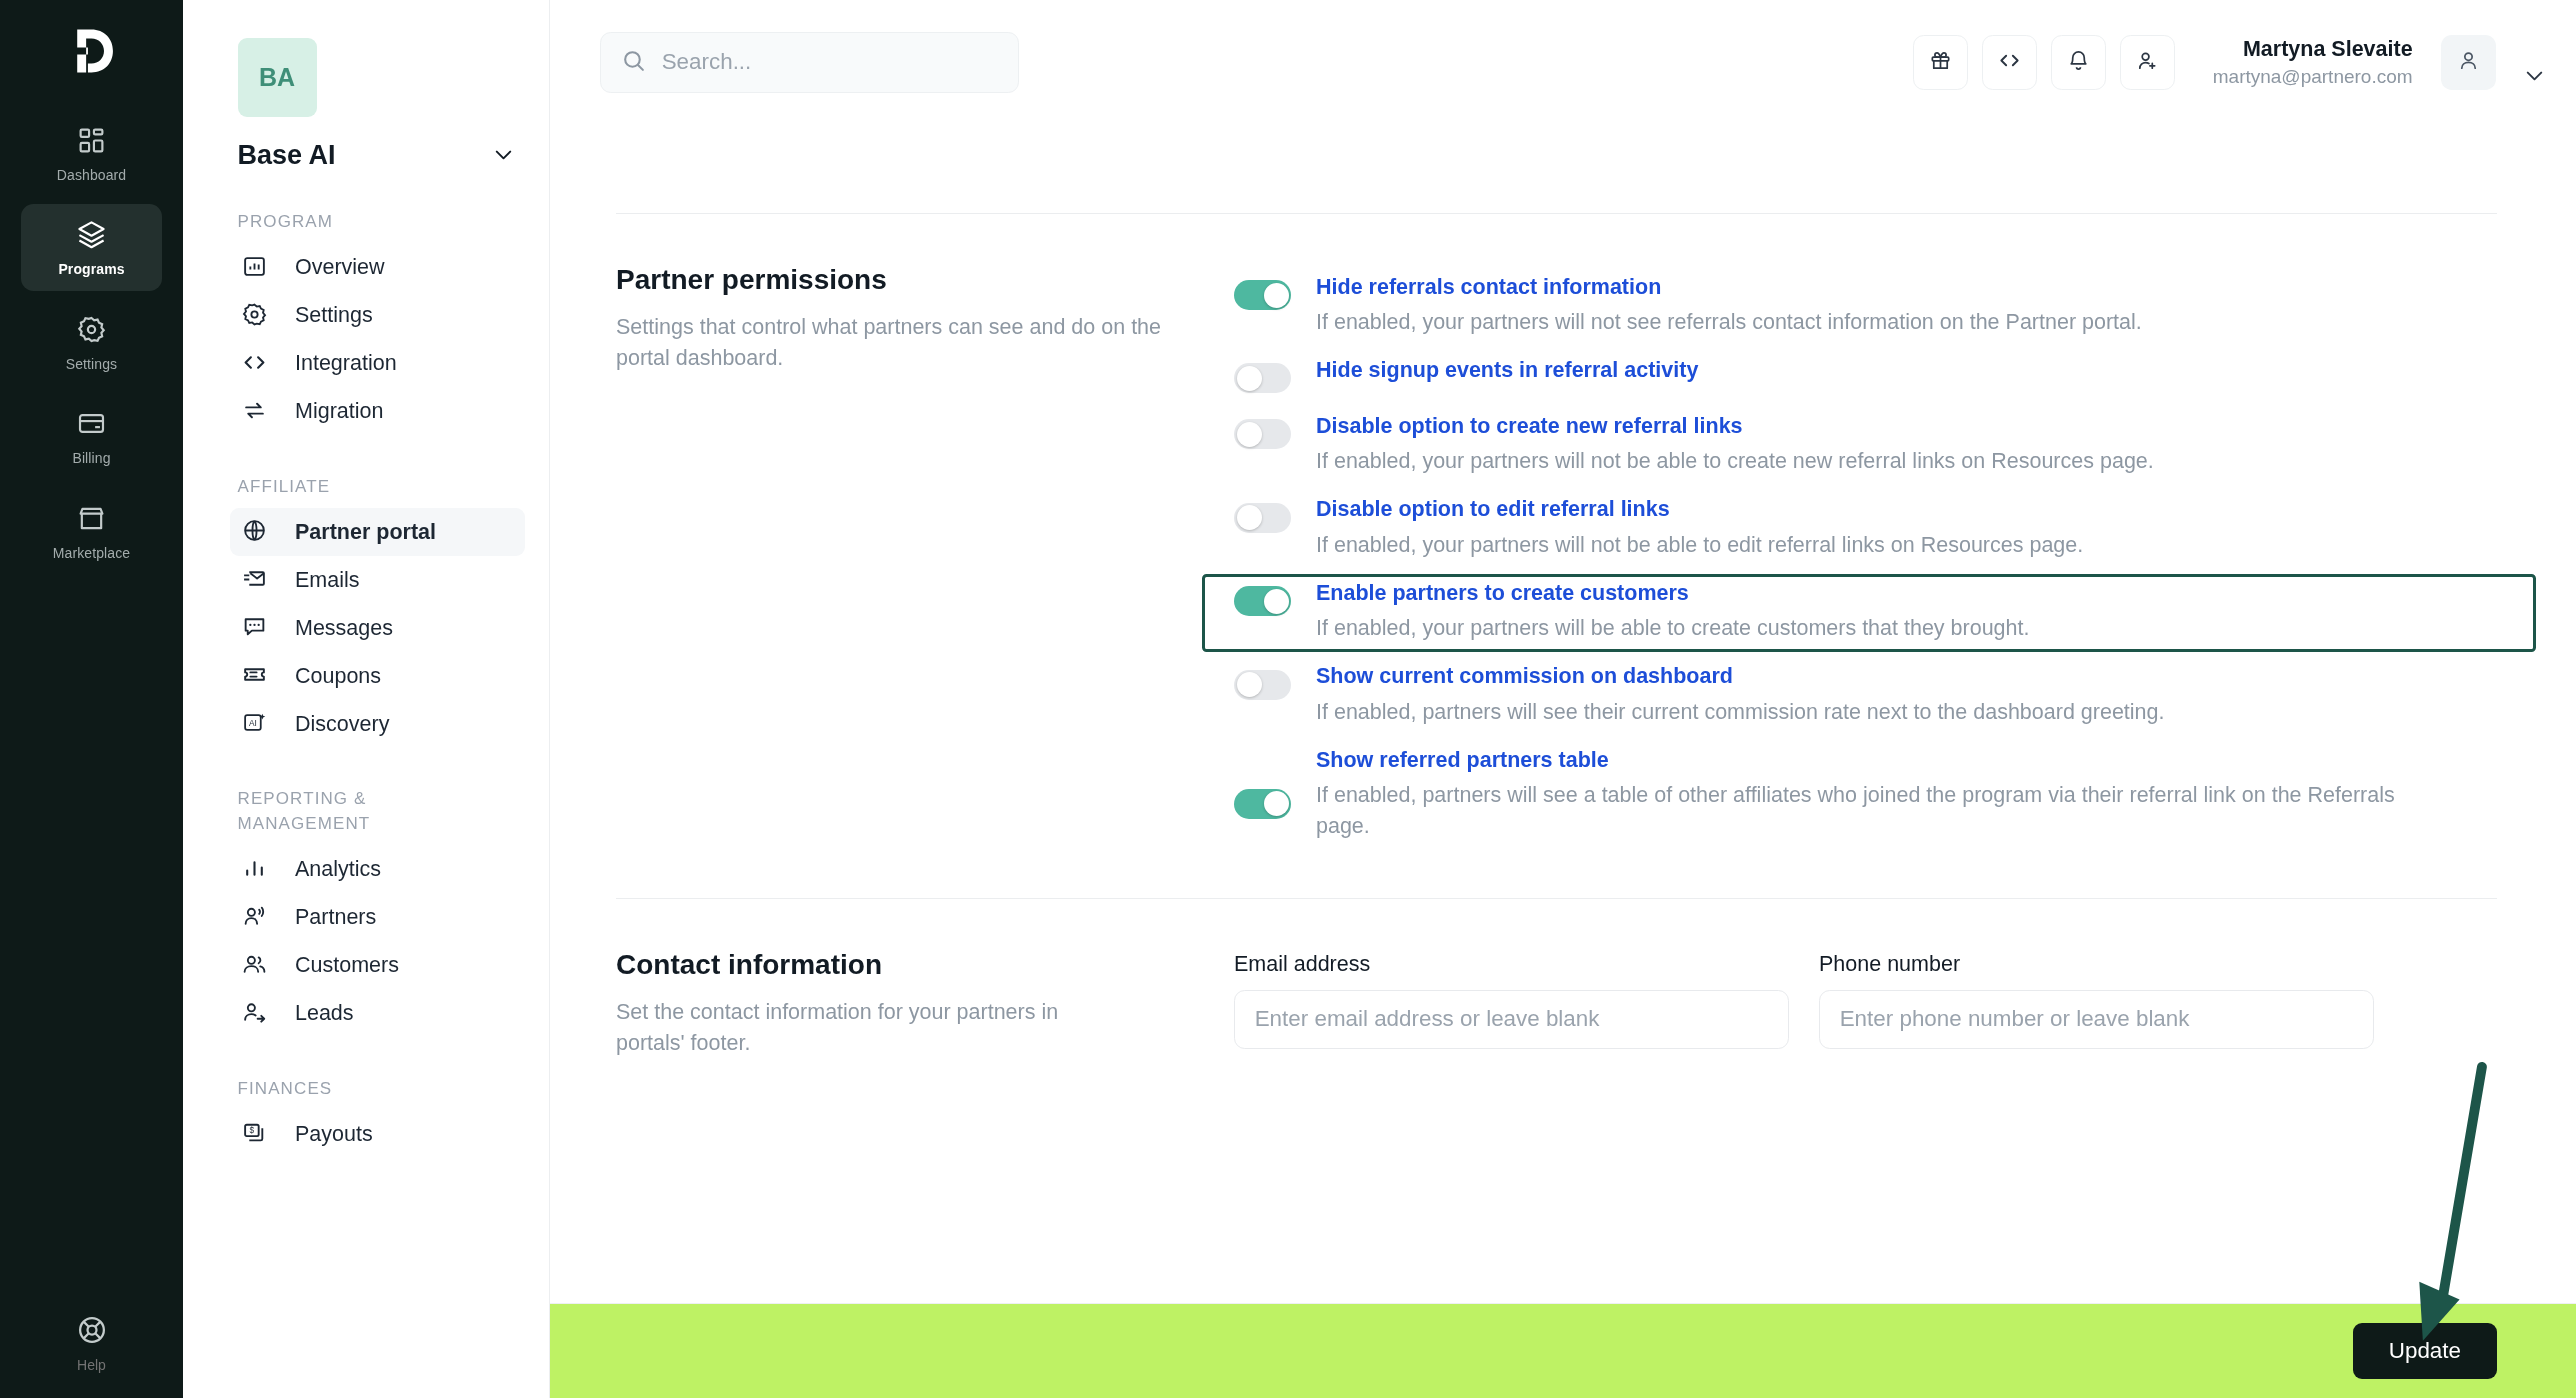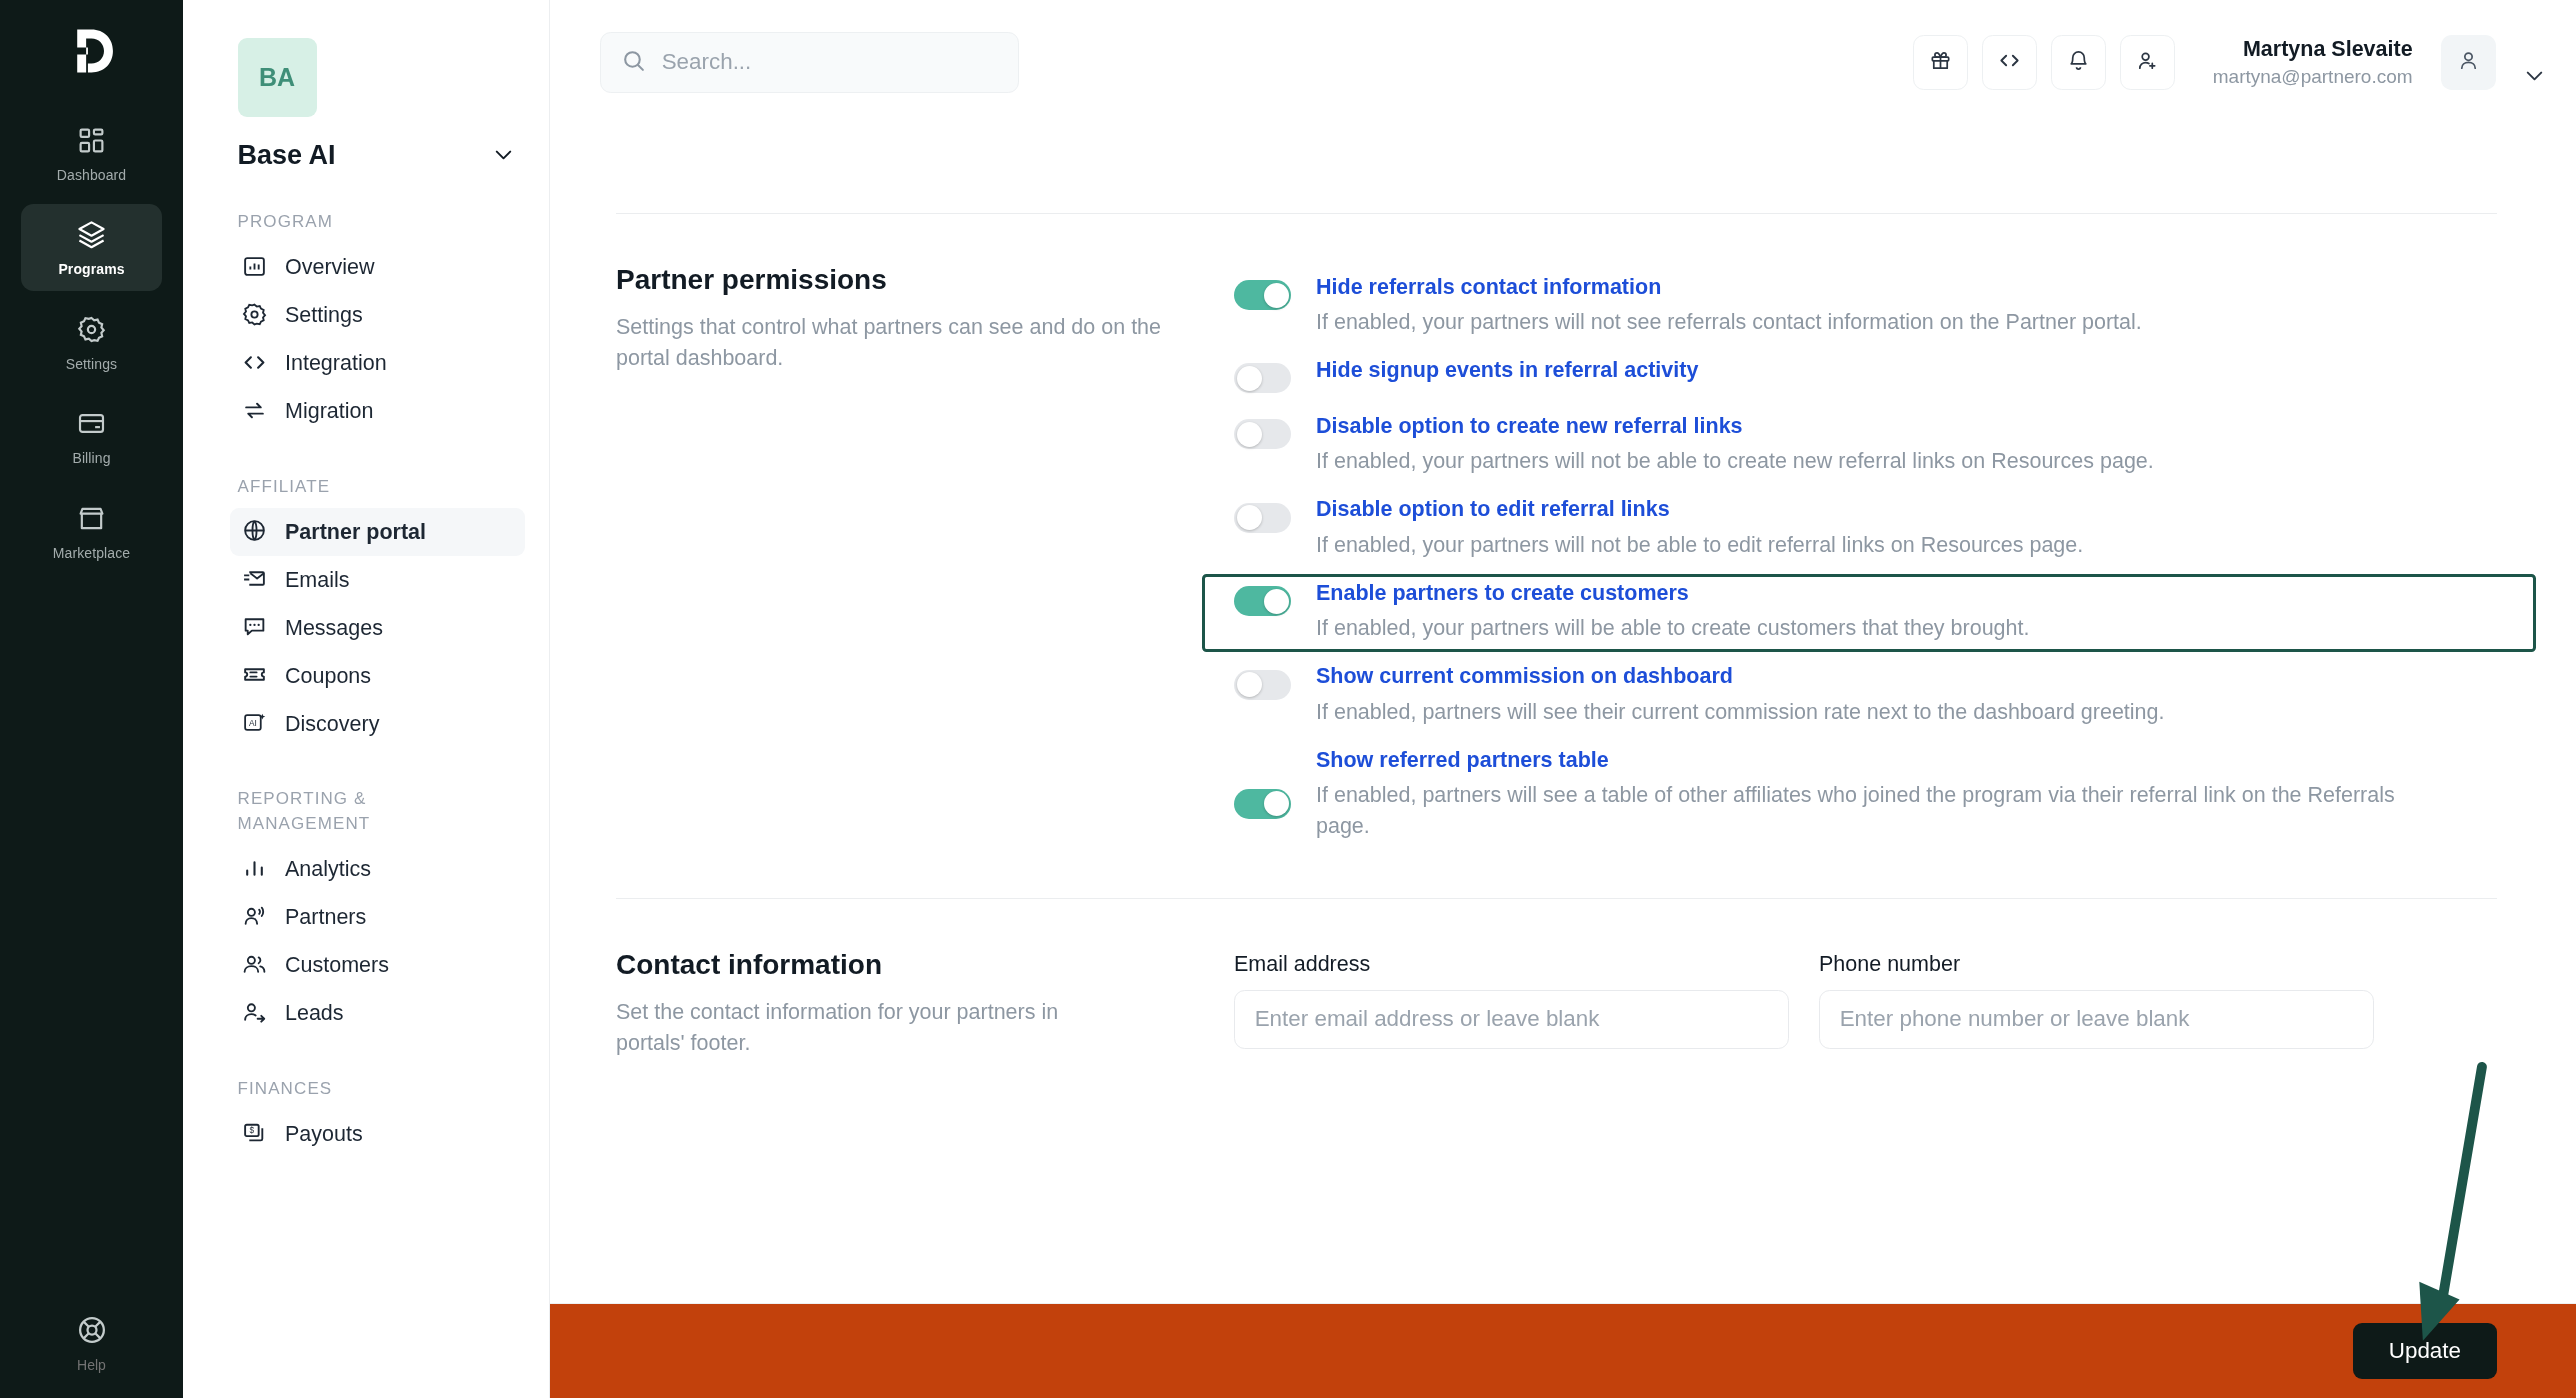--- a/index.html
+++ b/index.html
@@ -54,21 +54,21 @@
     margin: 23px 0 0 29.5px; width: 277px;
     display:flex; align-items:center; justify-content: space-between; cursor: pointer;
   }
   .ws-name { font-size: 27px; font-weight: 700; color: #121b24; }
   .nav-group-label {
     margin: 39px 0 9px 29.5px; font-size: 17px; letter-spacing: 1.1px;
     color: #9aa2ad; font-weight: 500; line-height: 1.45; max-width: 215px;
   }
   .nav-item {
     margin-left: 21.5px; width: 295px; height: 48px;
-    display:flex; align-items:center; gap: 18px;
+    display:flex; align-items:center; gap: 28px;
     padding: 0 12.5px; border-radius: 9px; cursor: pointer; text-align: center;
   }
   .nav-item .ni-label { font-size: 21.5px; color: #1d2733; }
   .nav-item.active { background: #f5f7f9; }
   .nav-item.active .ni-label { font-weight: 700; }
   .nav-item svg { stroke: #1d2733; flex: 0 0 25px; }
 
   
   .main { flex: 1; height: 1398px; position: relative; background: #ffffff; }
 
@@ -134,21 +134,21 @@
   .field-label { font-size: 21.5px; color: #131c26; }
   .field-input {
     margin-top: 12.5px; width: 100%; height: 59px;
     border: 0.9px solid #e8eaed; border-radius: 10.7px; background: #fff;
     display: flex; align-items: center; padding: 0 19.7px; cursor: text;
   }
   .field-ph { font-size: 22.4px; color: #9aa3ad; }
 
   .footer-bar {
     position: absolute; left: 0; right: 0; bottom: 0; height: 95px;
-    background: #c2410c; border-top: 0.9px solid #eef0f2;
+    background: #bef264; border-top: 0.9px solid #eef0f2;
     display: flex; align-items: center; justify-content: flex-end; padding-right: 79px;
   }
   .update-btn {
     background: #0e1a18; color: #fff; font-size: 22.4px;
     padding: 15px 36px; border-radius: 9px; border: none; cursor: pointer;
     font-family: "Liberation Sans", sans-serif;
   }
   .anno { position: absolute; left: 0; top: 0; width: 2576px; height: 1398px;
     pointer-events: none; z-index: 50; }
 </style>

